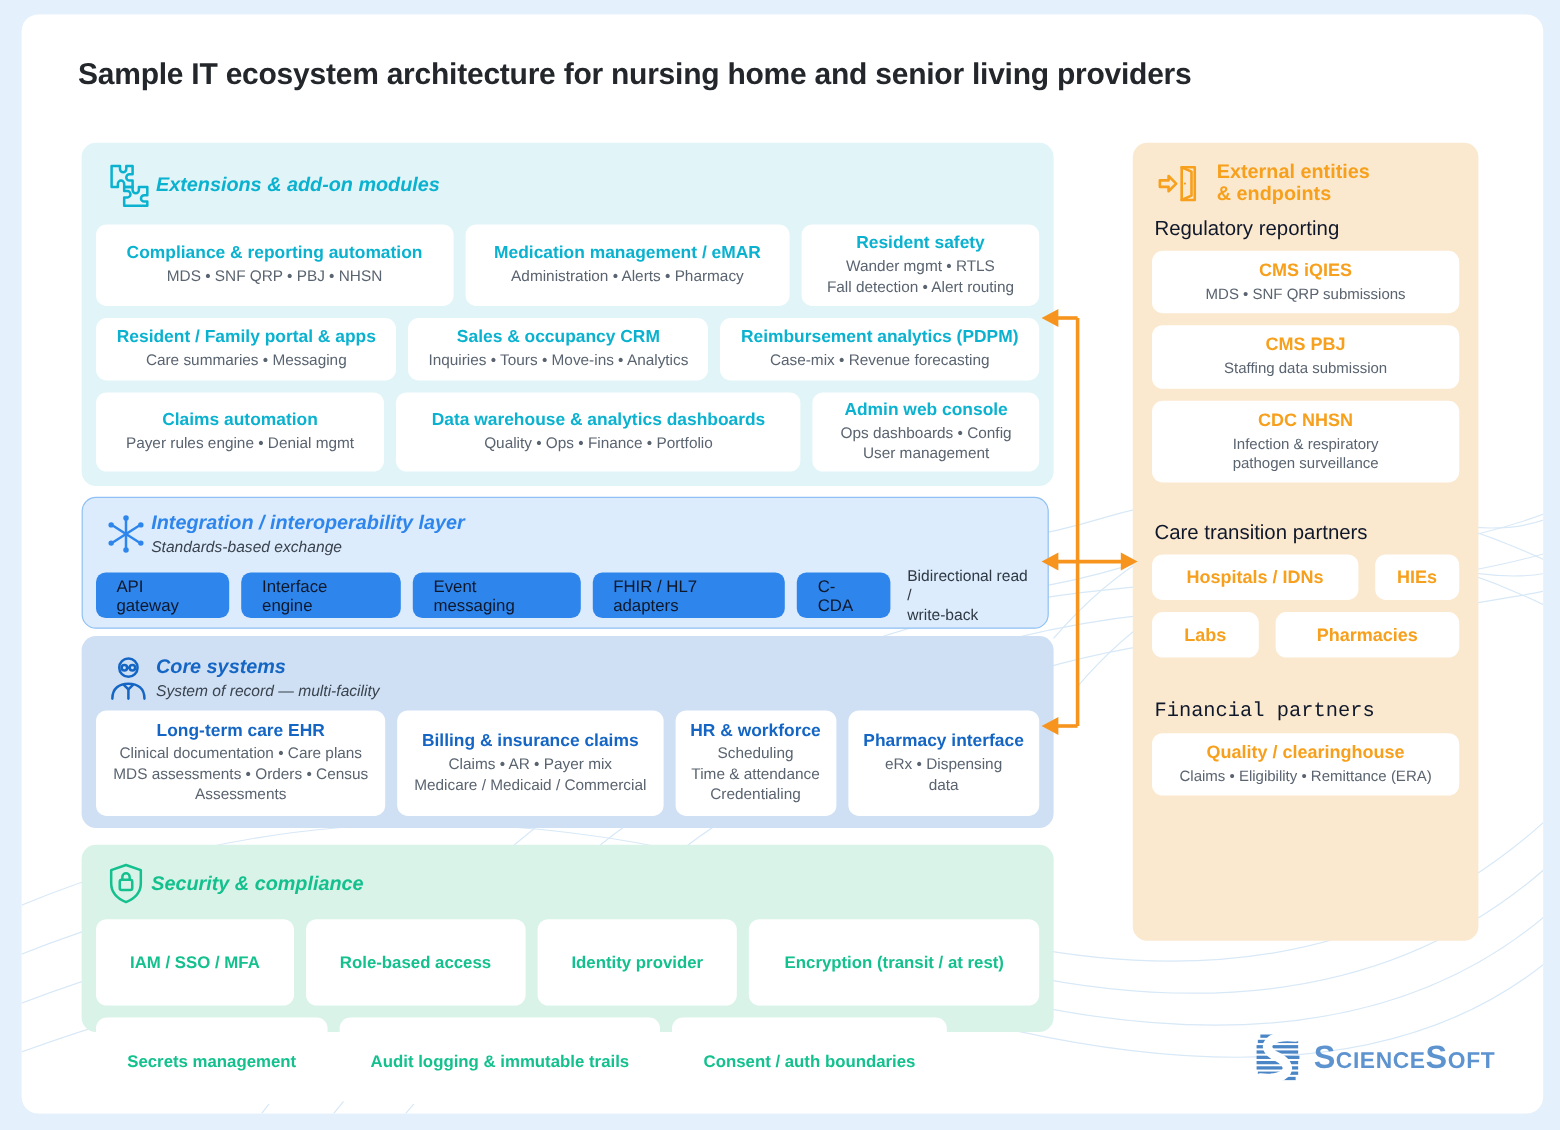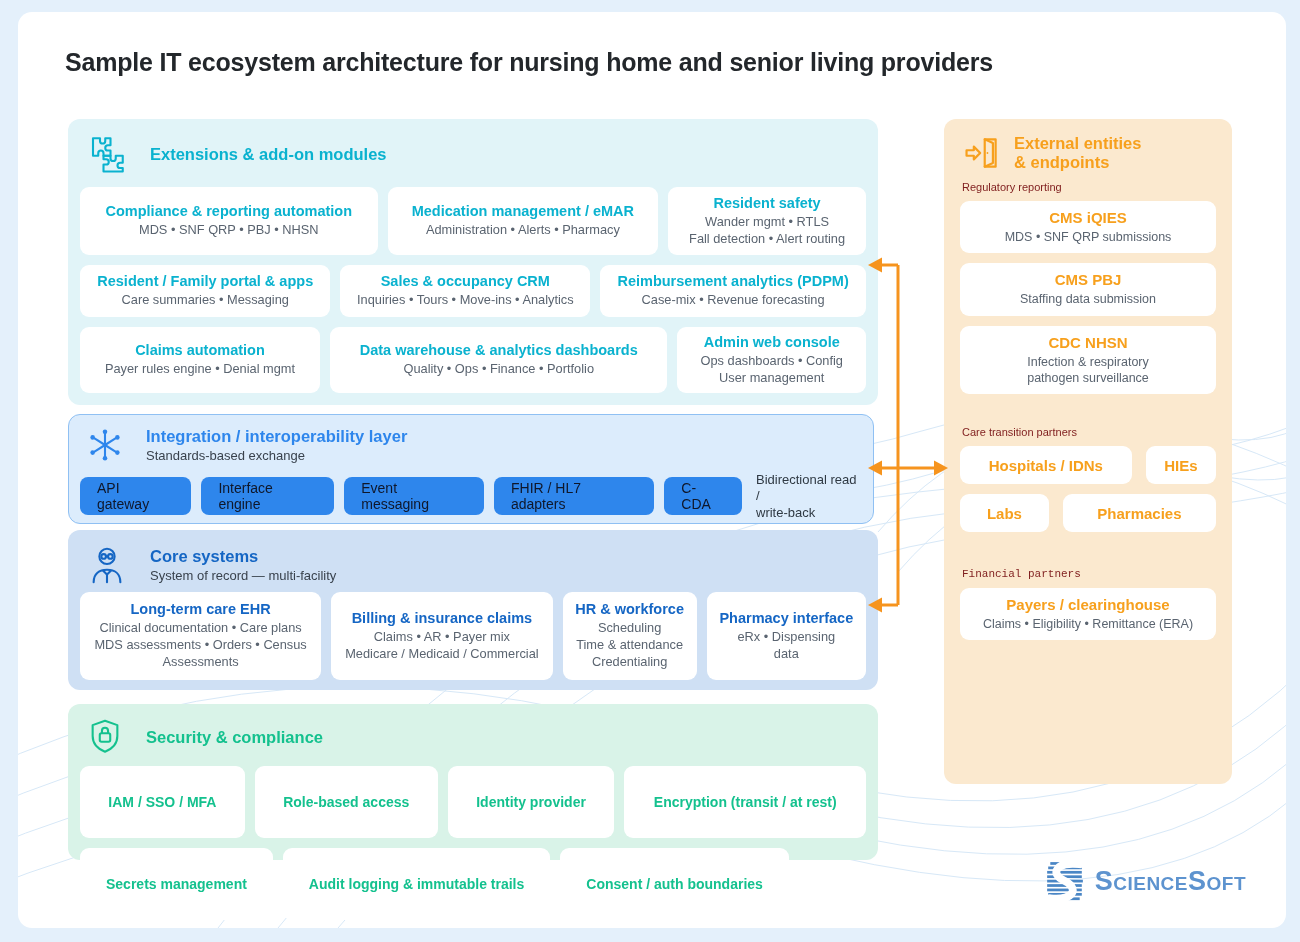--- a/index.html
+++ b/index.html
@@ -10,42 +10,42 @@
   .mesh{position:absolute;left:0;top:0;z-index:0;}
   .page-title{position:absolute;left:47px;top:36px;z-index:2;margin:0;
               font-size:25px;font-weight:bold;color:#23272b;letter-spacing:-0.2px;}
   .panel{position:absolute;z-index:1;border-radius:12px;box-sizing:border-box;padding:12px;}
   .panel-ext{left:50px;top:107px;width:810px;height:286px;background:#e1f4f8;}
   .panel-intg{left:50px;top:402px;width:806px;height:110px;background:#dcecfc;
               border:1.5px solid #8fc0f3;padding:9px 11px;}
   .panel-core{left:50px;top:518px;width:810px;height:160px;background:#cfe0f4;}
   .panel-sec{left:50px;top:692px;width:810px;height:156px;background:#d9f3e8;}
   .panel-right{left:926px;top:107px;width:288px;height:665px;background:#fbe9cf;padding:14px 16px;}
-  .phead{display:flex;align-items:center;gap:22px;margin:2px 0 12px 6px;}
+  .phead{display:flex;align-items:center;gap:2px;margin:2px 0 12px 6px;font-style:italic;}
   .phead .ttl{font-weight:bold;font-size:16.5px;line-height:1.15;}
   .phead .sub{font-size:13px;color:#39424d;font-weight:normal;margin-top:3px;}
   .c-cyan{color:#0ab2cf;} .c-blue{color:#2e86ec;} .c-navy{color:#1566c4;}
   .c-green{color:#14c18e;} .c-orange{color:#f7a01d;}
   .row{display:flex;gap:10px;margin-top:10px;}
   .card{background:#fff;border-radius:9px;display:flex;flex-direction:column;
         justify-content:center;align-items:center;text-align:center;
         padding:6px 10px;box-sizing:border-box;}
   .card .t{font-weight:bold;font-size:14.5px;margin-bottom:3px;}
   .card .d{color:#5a6470;font-size:12.8px;line-height:1.32;white-space:pre-line;}
   .h68{height:68px;} .h52{height:52px;} .h66{height:66px;} .h88{height:88px;}
   .pill-row{display:flex;gap:10px;align-items:center;margin-top:8px;}
   .pill{background:#2e86ec;color:#0f172a;font-weight:normal;font-size:14px;border-radius:8px;
         height:38px;display:flex;align-items:center;justify-content:center;padding:0 17px;}
   .note{font-size:13px;color:#2f3943;line-height:1.25;white-space:pre-line;margin-left:4px;}
   .chip-row{display:flex;gap:10px;margin-top:10px;}
   .chip{background:#fff;border-radius:9px;color:#14c18e;font-weight:bold;font-size:14px;
         height:38px;display:flex;align-items:center;justify-content:center;padding:17px 26px;}
   .rhead{display:flex;align-items:center;gap:12px;margin:0 0 6px 2px;}
   .rhead .ttl{font-weight:bold;font-size:16.5px;line-height:1.15;white-space:pre-line;}
-  .grp-label{font-size:11px;color:#7f1d1d;margin:0 0 8px 2px;}
+  .grp-label{font-size:17px;color:#0f172a;margin:0 0 8px 2px;}
   .mt32{margin-top:32px;} .mt36{margin-top:36px;font-family:Liberation Mono, monospace;} .mt8{margin-top:8px;}
   .rcard{background:#fff;border-radius:9px;text-align:center;padding:8px 6px;
          margin-bottom:10px;box-sizing:border-box;}
   .rcard .t{color:#f7a01d;font-weight:bold;font-size:15px;}
   .rcard .d{color:#5a6470;font-size:12.5px;margin-top:3px;line-height:1.3;white-space:pre-line;}
   .duo{display:flex;gap:14px;margin-bottom:10px;}
   .duo .rcard{margin:0;display:flex;align-items:center;justify-content:center;height:38px;padding:0;}
   .connectors{position:absolute;left:0;top:0;z-index:3;pointer-events:none;}
   .logo{position:absolute;right:40px;bottom:26px;z-index:2;display:flex;align-items:center;gap:9px;}
   .logo-text{font-size:27px;font-weight:bold;color:#5d93cf;font-variant:small-caps;letter-spacing:0.5px;}
@@ -272,21 +272,21 @@
       <div class="duo">
         <div class="rcard" style="flex-grow:100">
           <div class="t">Labs</div>
         </div>
         <div class="rcard" style="flex-grow:128">
           <div class="t">Pharmacies</div>
         </div>
       </div>
       <div class="grp-label mt36">Financial partners</div>
       <div class="rcard">
-        <div class="t">Payers / clearinghouse</div>
+        <div class="t">Quality / clearinghouse</div>
         <div class="d">Claims • Eligibility • Remittance (ERA)</div>
       </div>
     </aside>
 
     <svg class="connectors" width="1268" height="916">
       <g stroke="#f6941e" stroke-width="3" fill="#f6941e">
         <line x1="880" y1="253" x2="880" y2="593"></line>
         <line x1="862" y1="253" x2="880" y2="253"></line>
         <polygon points="850,253 864,245.5 864,260.5" stroke="none"></polygon>
         <line x1="862" y1="593" x2="880" y2="593"></line>

